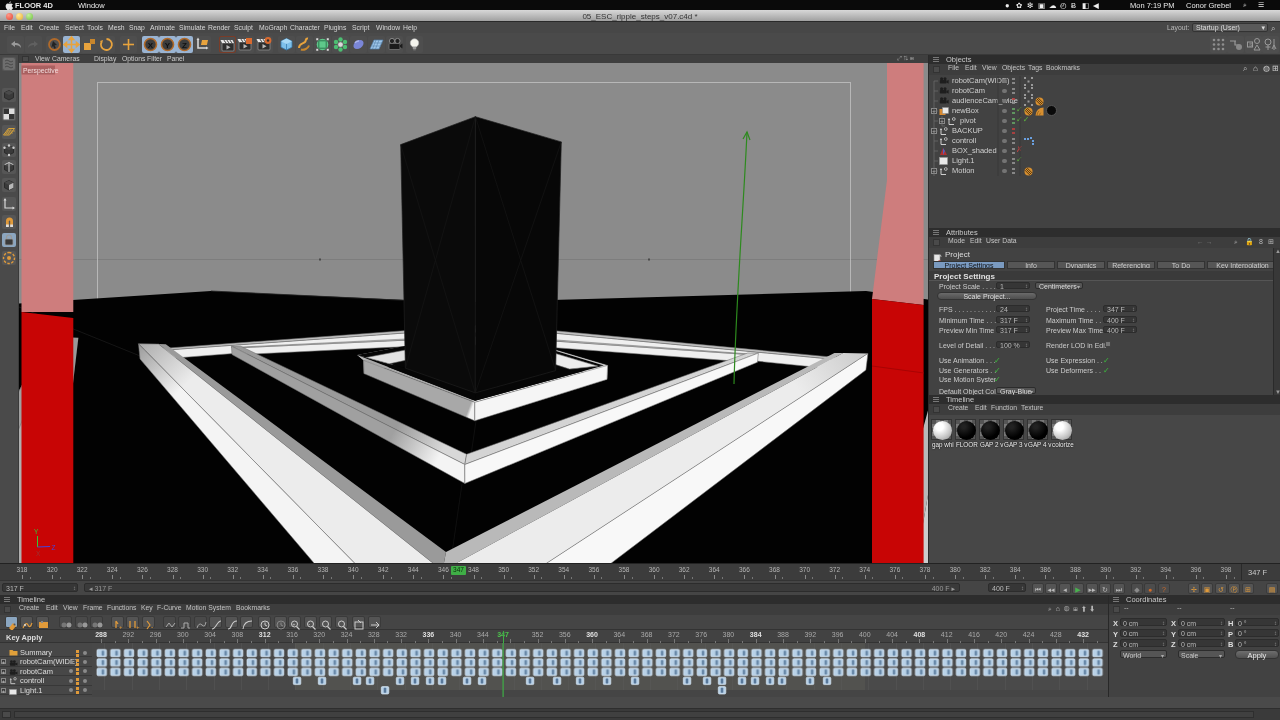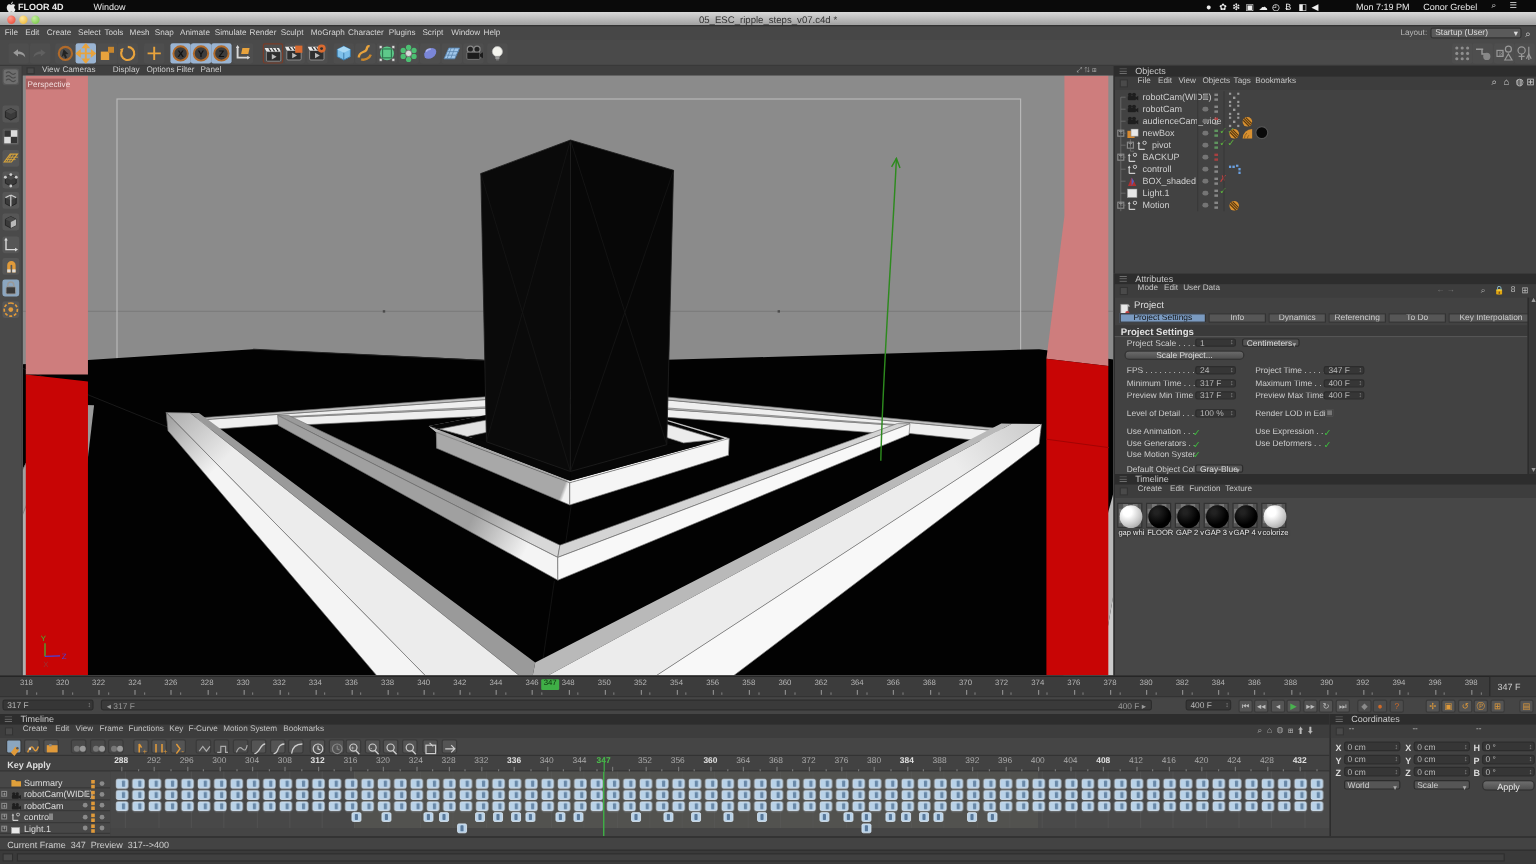--- a/index.html
+++ b/index.html
@@ -1519,20 +1519,17 @@
       <div class="fld" style="left:11px;top:55px;width:47px;height:8px;background:#555">
         <span style="position:absolute;left:2px;top:0.5px;color:#ccc">World</span>
         <span style="position:absolute;right:2px;top:0.5px;color:#aaa;font-size:6px">▾</span>
       </div>
       <div class="fld" style="left:69px;top:55px;width:47px;height:8px;background:#555">
         <span style="position:absolute;left:2px;top:0.5px;color:#ccc">Scale</span>
         <span style="position:absolute;right:2px;top:0.5px;color:#aaa;font-size:6px">▾</span>
       </div>
       <div style="position:absolute;left:126px;top:55px;width:44px;height:9px;background:linear-gradient(#6e6e6e,#505050);border:1px solid #333;border-radius:4px;text-align:center;font-size:7.5px;color:#e8e8e8;line-height:9px">Apply</div>
     </div>
-  <div id="statusbar" class="abs">
-      <span style="position:absolute;left:6px;top:1.5px">Current Frame&nbsp;&nbsp;347&nbsp;&nbsp;Preview&nbsp;&nbsp;317--&gt;400</span>
-    </div>
   <div id="bottombar" class="abs">
       <div style="position:absolute;left:2px;top:2px;width:9px;height:7px;background:#4a4a4a;border:1px solid #2e2e2e"></div>
       <div style="position:absolute;left:14px;top:2px;width:1240px;height:7px;background:#404040;border:1px solid #2e2e2e"></div>
     </div>
 </div>
 
 </body></html>

